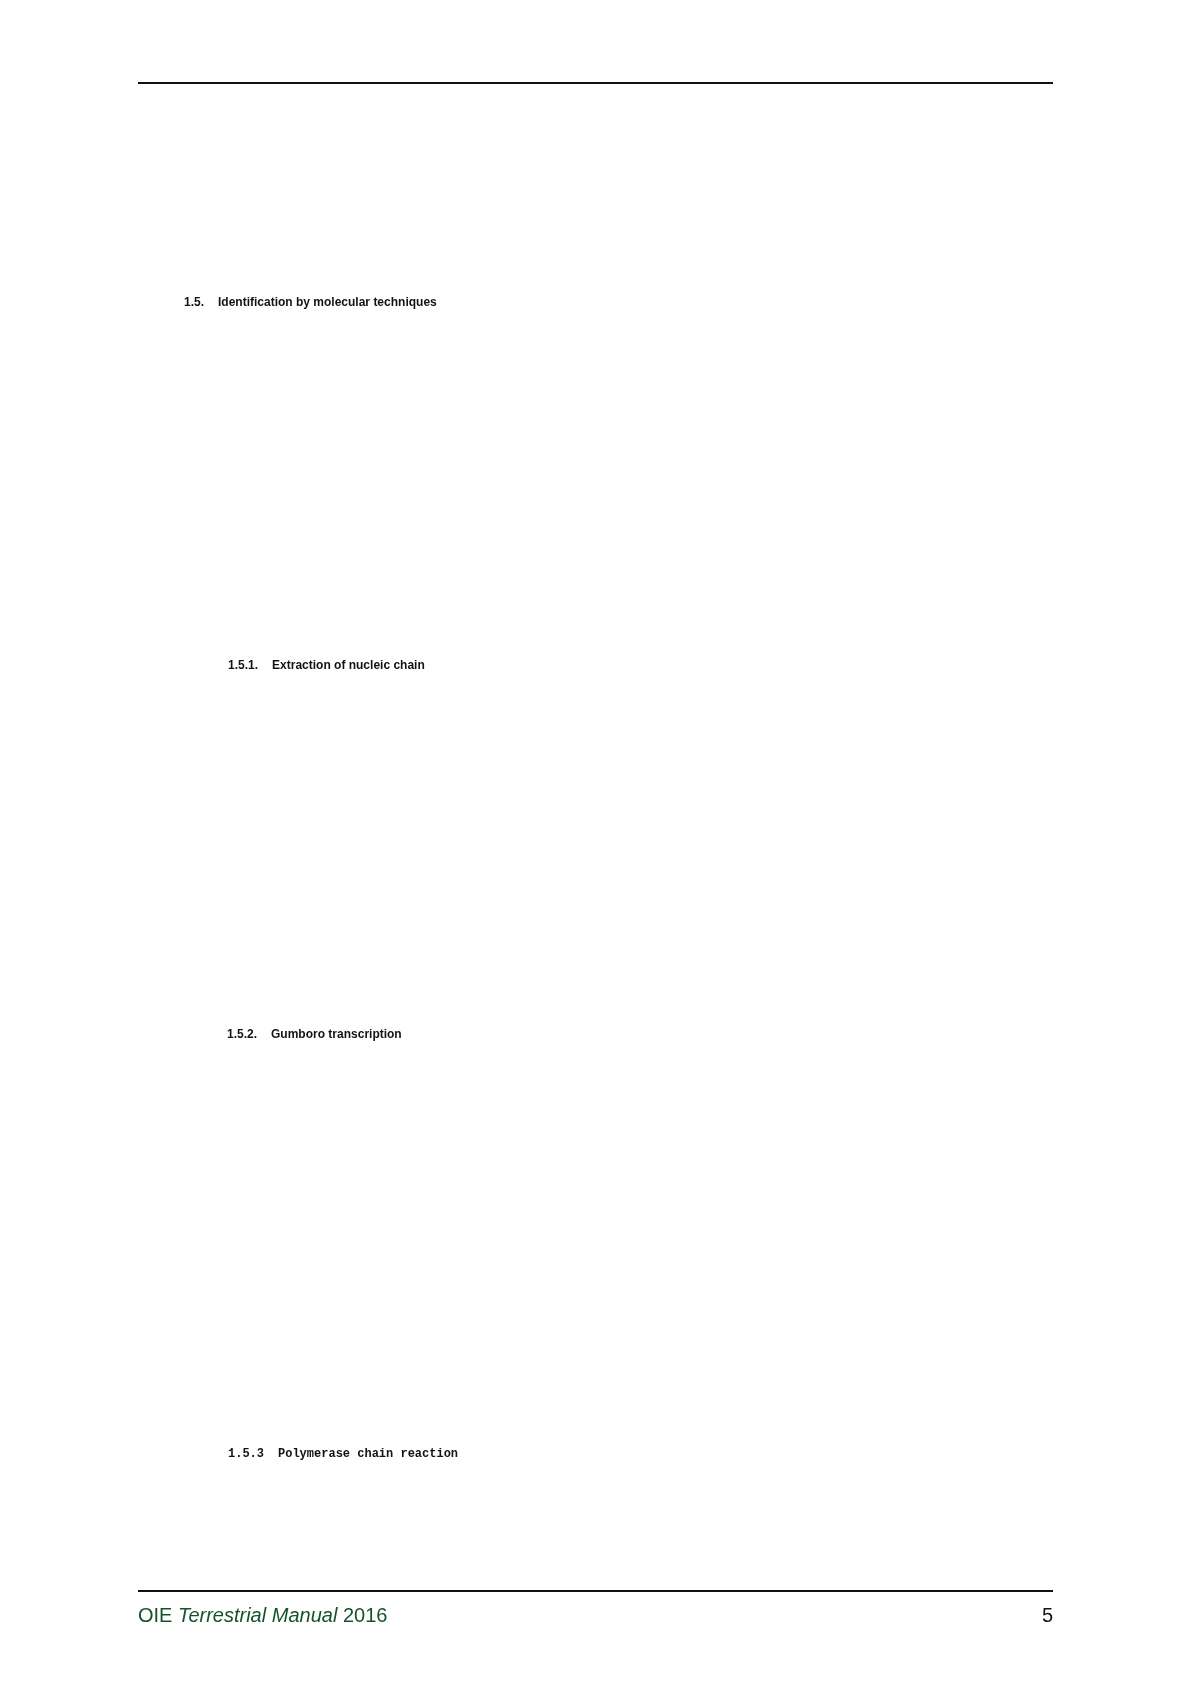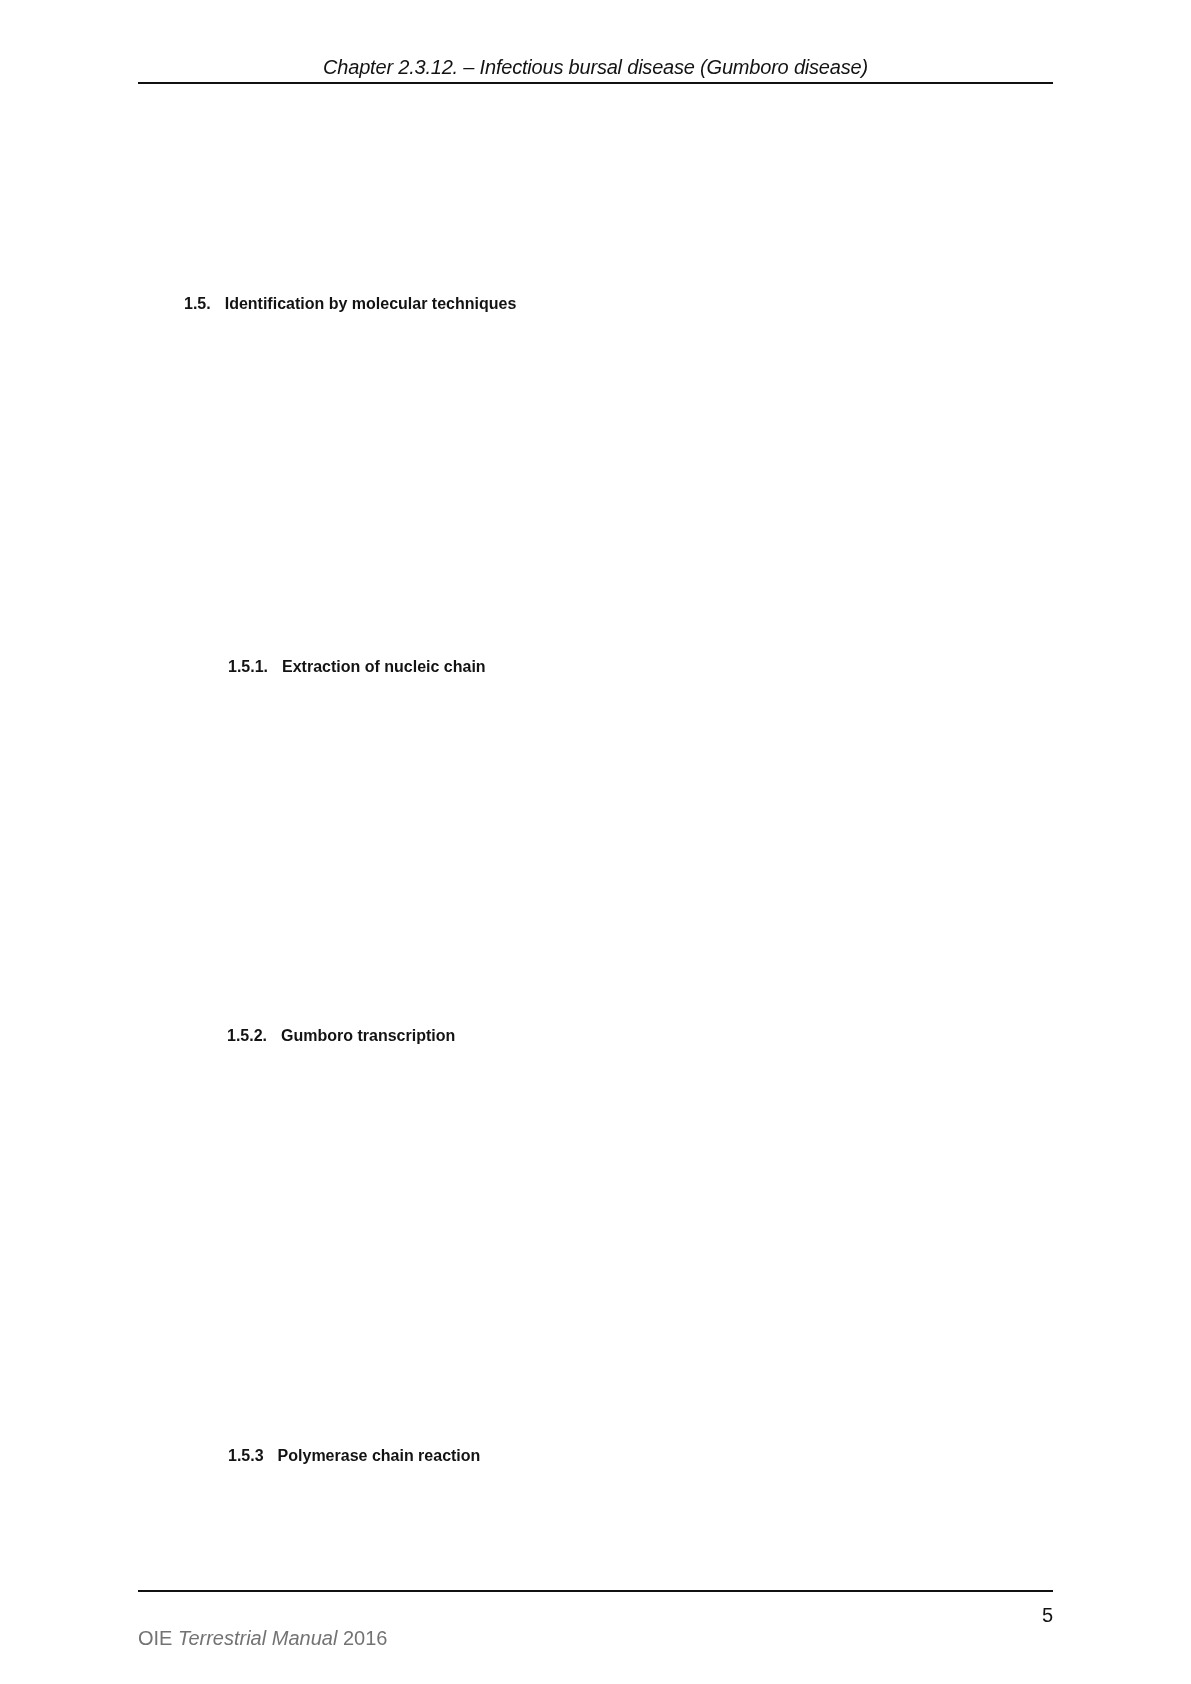--- a/index.html
+++ b/index.html
@@ -33,68 +33,66 @@
     top: 82px;
     left: 138px;
     width: 915px;
     height: 2px;
     background: #111111;
   }
   
   .section-heading {
     position: absolute;
     font-weight: bold;
-    font-size: 16px;
+    font-size: 12px;
     color: #131313;
     white-space: nowrap;
   }
   .section-heading .num {
     display: inline-block;
     margin-right: 14px;
   }
   .heading-1-5   { top: 295px;  left: 184px; }
   .heading-1-5-1 { top: 658px;  left: 228px; }
   .heading-1-5-2 { top: 1027px; left: 227px; }
-  .heading-1-5-3 { top: 1447px; left: 228px; }
+  .heading-1-5-3 { top: 1447px; left: 228px; font-family: Liberation Mono, monospace; }
   
   .footer-rule {
     position: absolute;
     top: 1590px;
     left: 138px;
     width: 915px;
     height: 2px;
     background: #111111;
   }
   .footer-text {
     position: absolute;
     top: 1604px;
     left: 138px;
     font-size: 20px;
-    color: #737373;
+    color: #14532d;
     white-space: nowrap;
-    margin-top: 23px;
   }
   .footer-text .italic {
     font-style: italic;
   }
   .page-number {
     position: absolute;
     top: 1604px;
     right: 138px;
     font-size: 20px;
     color: #131313;
     text-align: right;
   }
 </style>
 </head>
 <body>
 
 <div class="page">
 
-  <div class="header-title">Chapter 2.3.12. – Infectious bursal disease (Gumboro disease)</div>
   <div class="header-rule"></div>
 
   <div class="section-heading heading-1-5">
     <span class="num">1.5.</span><span>Identification by molecular techniques</span>
   </div>
 
   <div class="section-heading heading-1-5-1">
     <span class="num">1.5.1.</span><span>Extraction of nucleic chain</span>
   </div>
 

